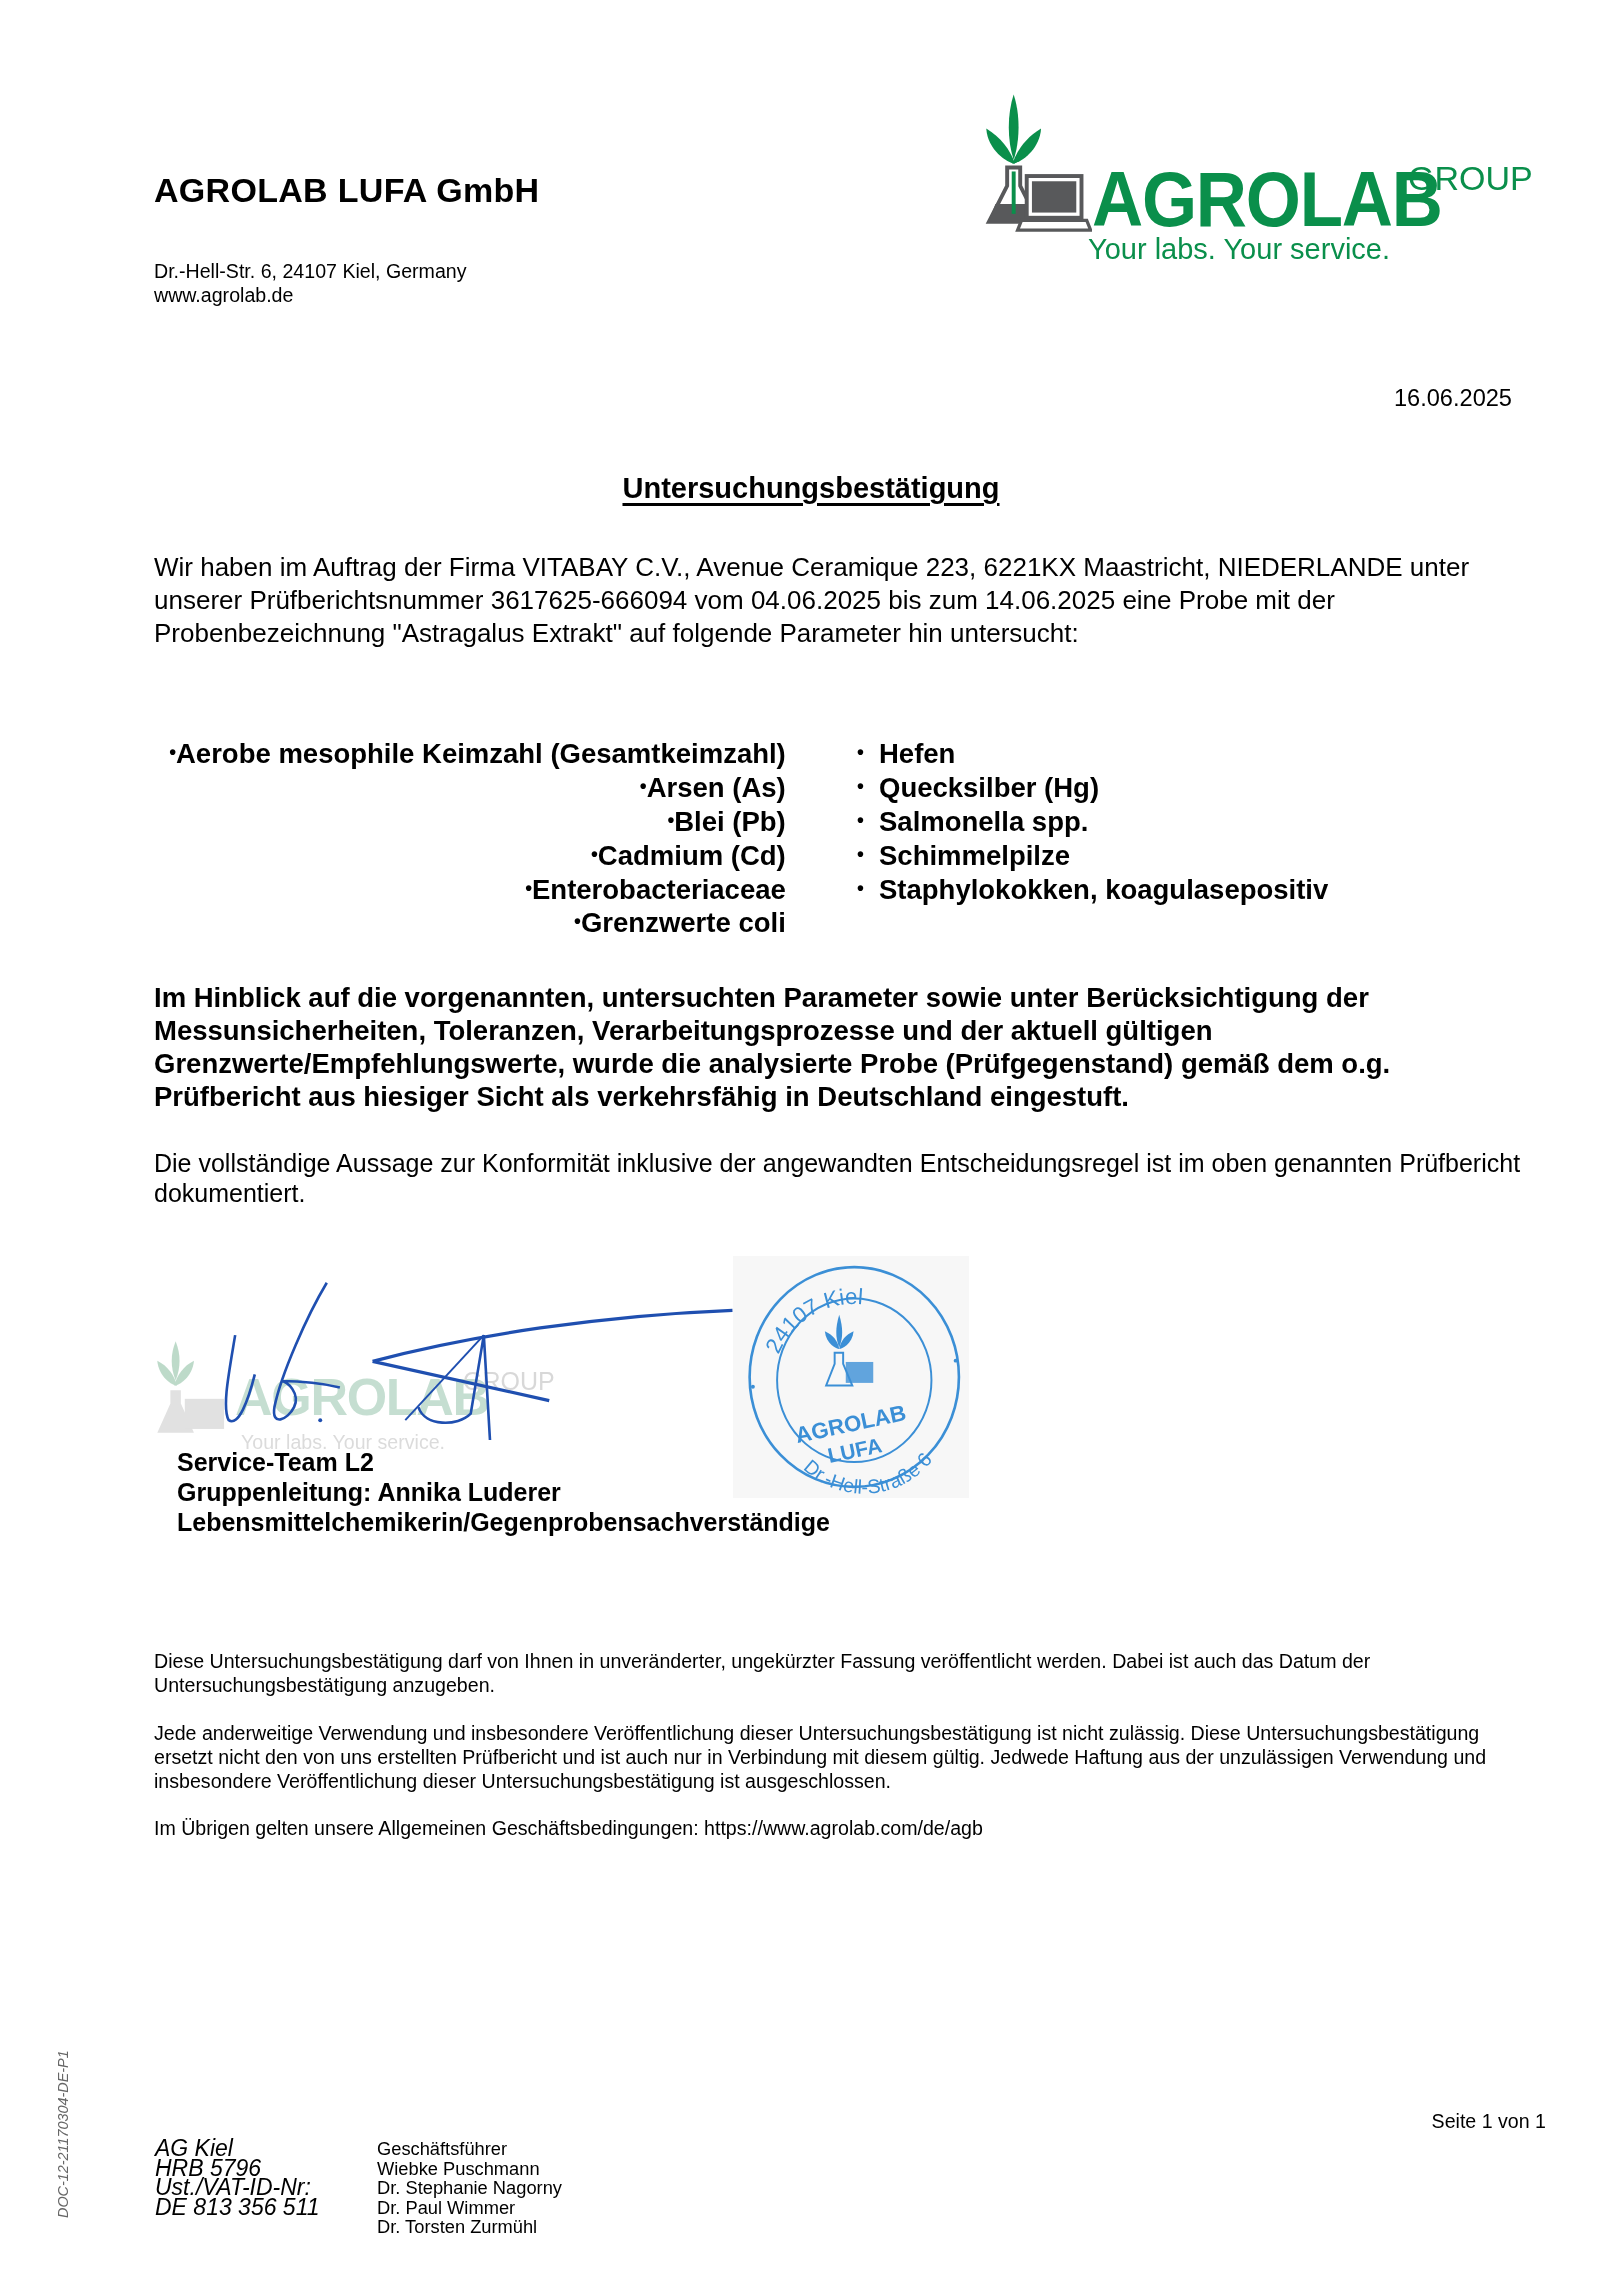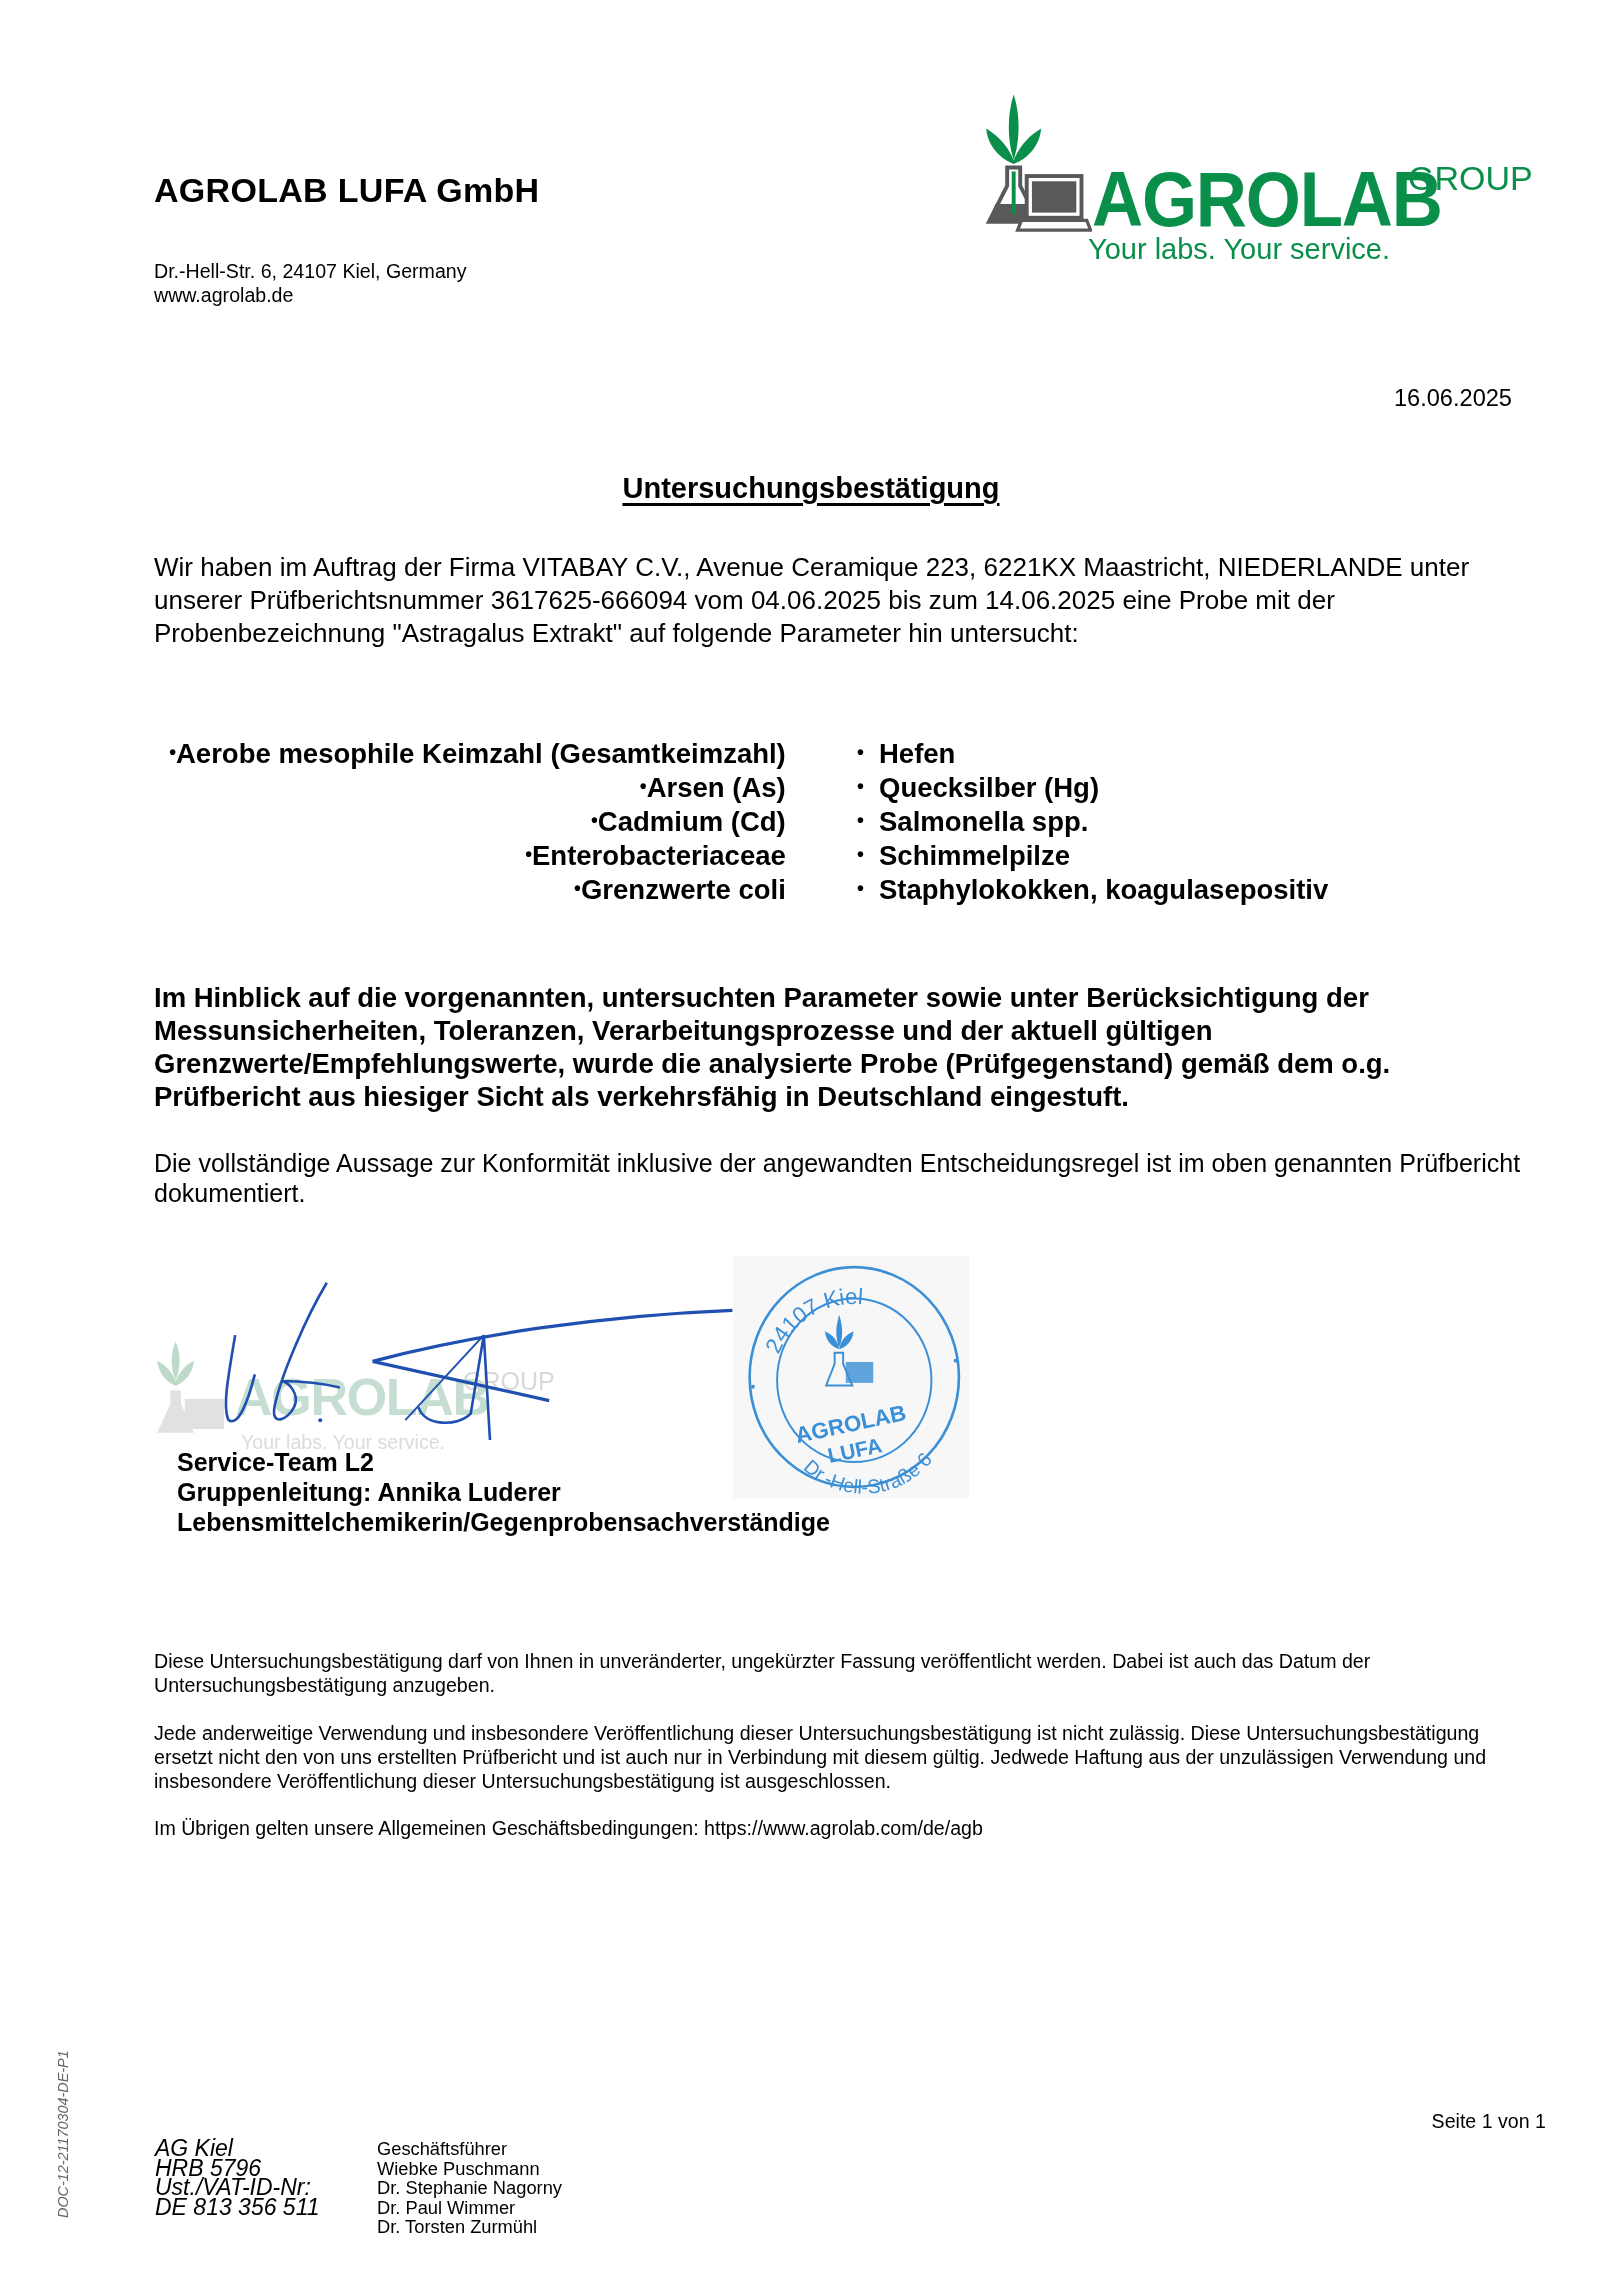--- a/index.html
+++ b/index.html
@@ -62,20 +62,21 @@
 
 <div class="abs date">16.06.2025</div>
 
 <div class="abs title">Untersuchungsbestätigung</div>
 
 <div class="abs intro">Wir haben im Auftrag der Firma VITABAY C.V., Avenue Ceramique 223, 6221KX Maastricht, NIEDERLANDE unter unserer Prüfberichtsnummer 3617625-666094 vom 04.06.2025 bis zum 14.06.2025 eine Probe mit der Probenbezeichnung "Astragalus Extrakt" auf folgende Parameter hin untersucht:</div>
 
 <div class="abs params-left">
   <div class="param"><span class="bullet">•</span><span>Aerobe mesophile Keimzahl (Gesamtkeimzahl)</span></div>
   <div class="param"><span class="bullet">•</span><span>Arsen (As)</span></div>
+  <div class="param"><span class="bullet">•</span><span>Blei (Pb)</span></div>
   <div class="param"><span class="bullet">•</span><span>Cadmium (Cd)</span></div>
   <div class="param"><span class="bullet">•</span><span>Enterobacteriaceae</span></div>
   <div class="param"><span class="bullet">•</span><span>Grenzwerte coli</span></div>
 </div>
 <div class="abs params-right">
   <div class="param"><span class="bullet">•</span><span>Hefen</span></div>
   <div class="param"><span class="bullet">•</span><span>Quecksilber (Hg)</span></div>
   <div class="param"><span class="bullet">•</span><span>Salmonella spp.</span></div>
   <div class="param"><span class="bullet">•</span><span>Schimmelpilze</span></div>
   <div class="param"><span class="bullet">•</span><span>Staphylokokken, koagulasepositiv</span></div>

